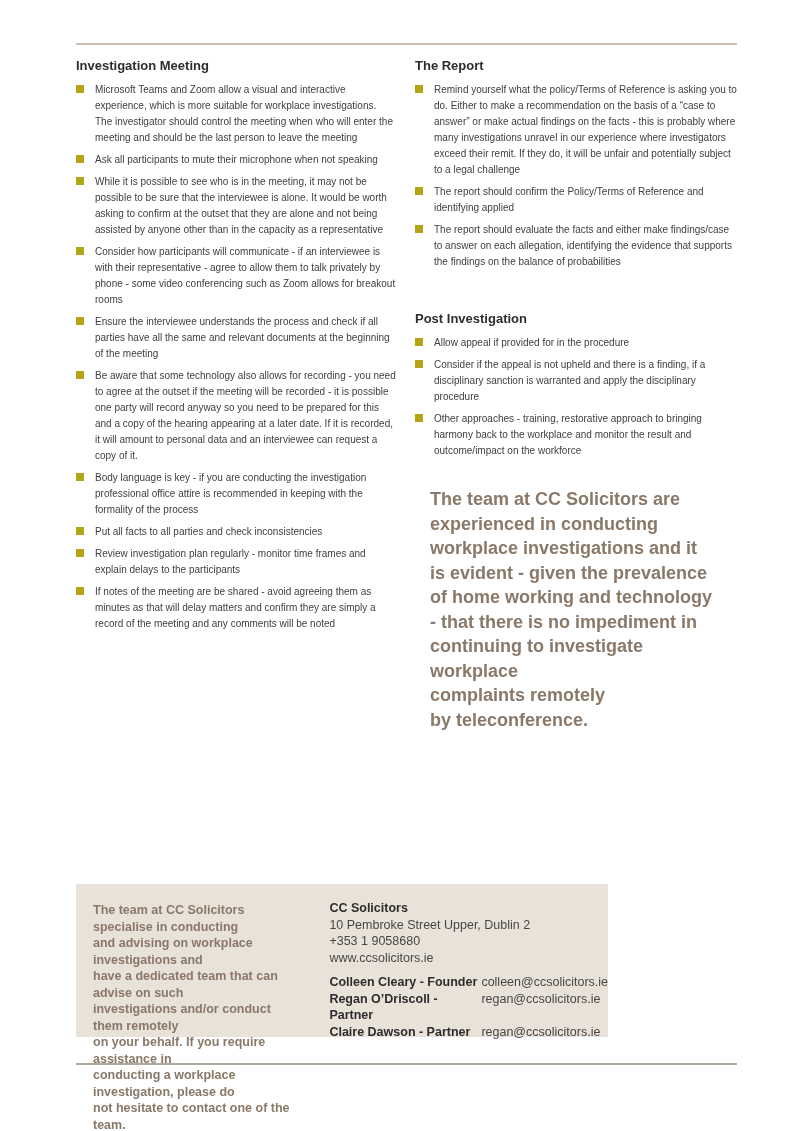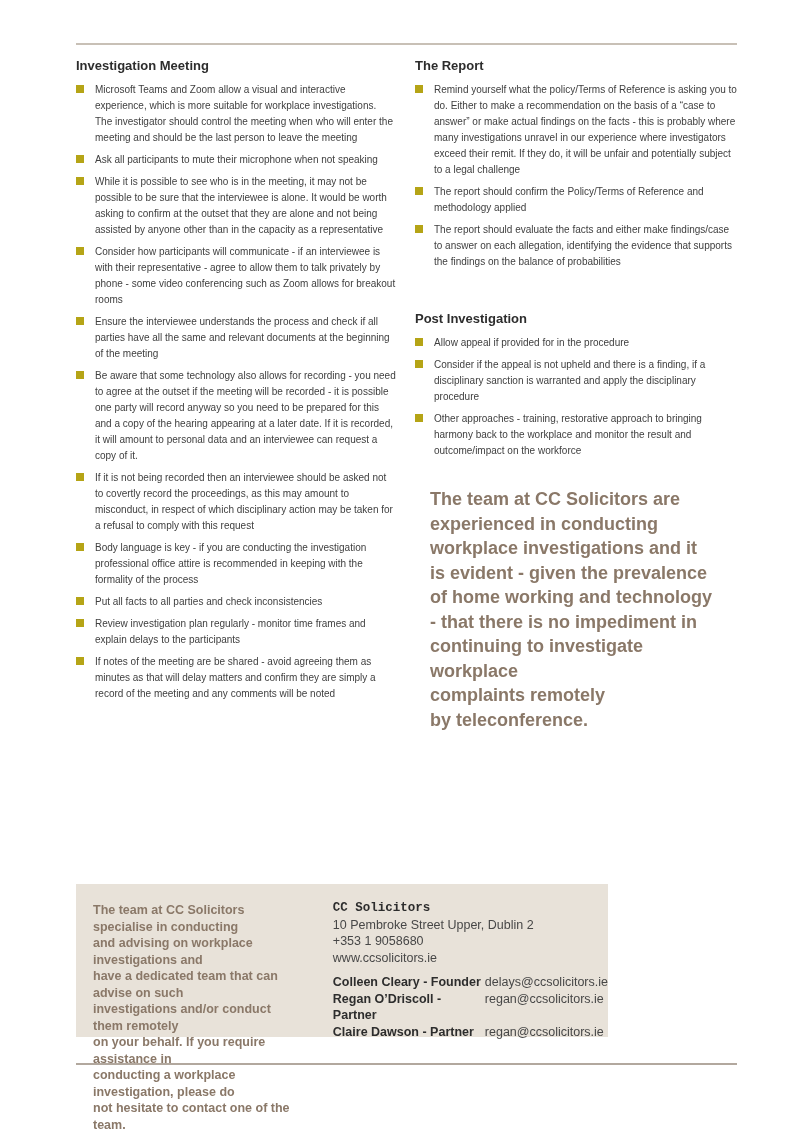--- a/index.html
+++ b/index.html
@@ -89,21 +89,21 @@
     font-weight: bold;
     color: var(--brown, #8a7868);
     white-space: pre-line;
   }
   .footer-contact {
     margin: 16px 0 0 37px;
     font-size: 12.5px;
     line-height: 16.5px;
     color: #474747;
   }
-  .firm-name { font-weight: bold; color: var(--heading-color, #2d2d2d); font-family: Liberation Mono, monospace; }
+  .firm-name { font-weight: bold; color: var(--heading-color, #2d2d2d); }
   .contact-rows { margin-top: 8px; }
   .contact-row { display: flex; }
   .contact-name {
     font-weight: bold;
     color: var(--heading-color, #2d2d2d);
     width: 152px;
     flex-shrink: 0;
   }
   .contact-email { color: #474747; }
 </style>
@@ -145,21 +145,20 @@
             <span>Ensure the interviewee understands the process and check if all parties have all the same and relevant documents at the beginning of the meeting</span>
           </li>
 
           <li>
             <span class="sq"></span>
             <span>Be aware that some technology also allows for recording - you need to agree at the outset if the meeting will be recorded - it is possible one party will record anyway so you need to be prepared for this and a copy of the hearing appearing at a later date. If it is recorded, it will amount to personal data and an interviewee can request a copy of it.</span>
           </li>
 
           <li>
             <span class="sq"></span>
-            <span>If it is not being recorded then an interviewee should be asked not to covertly record the proceedings, as this may amount to misconduct, in respect of which disciplinary action may be taken for a refusal to comply with this request</span>
           </li>
 
           <li>
             <span class="sq"></span>
             <span>Body language is key - if you are conducting the investigation professional office attire is recommended in keeping with the formality of the process</span>
           </li>
 
 
           <li>
             <span class="sq"></span>
@@ -184,21 +183,21 @@
         <h2 class="sec-heading">The Report</h2>
         <ul class="bullets">
 
             <li>
               <span class="sq"></span>
               <span>Remind yourself what the policy/Terms of Reference is asking you to do. Either to make a recommendation on the basis of a “case to answer” or make actual findings on the facts - this is probably where many investigations unravel in our experience where investigators exceed their remit. If they do, it will be unfair and potentially subject to a legal challenge</span>
             </li>
 
             <li>
               <span class="sq"></span>
-              <span>The report should confirm the Policy/Terms of Reference and methodology applied</span>
+              <span>The report should confirm the Policy/Terms of Reference and identifying applied</span>
             </li>
 
             <li>
               <span class="sq"></span>
               <span>The report should evaluate the facts and either make findings/case to answer on each allegation, identifying the evidence that supports the findings on the balance of probabilities</span>
             </li>
           </ul>
       </div>
 
       <div class="post-section">
@@ -246,21 +245,21 @@
 not hesitate to contact one of the team.</div>
     <div class="footer-contact">
       <div class="firm-name">CC Solicitors</div>
       <div>10 Pembroke Street Upper, Dublin 2</div>
       <div>+353 1 9058680</div>
       <div>www.ccsolicitors.ie</div>
       <div class="contact-rows">
 
           <div class="contact-row">
             <span class="contact-name">Colleen Cleary - Founder</span>
-            <span class="contact-email">delays@ccsolicitors.ie</span>
+            <span class="contact-email">colleen@ccsolicitors.ie</span>
           </div>
 
           <div class="contact-row">
             <span class="contact-name">Regan O’Driscoll - Partner</span>
             <span class="contact-email">regan@ccsolicitors.ie</span>
           </div>
 
           <div class="contact-row">
             <span class="contact-name">Claire Dawson - Partner</span>
             <span class="contact-email">regan@ccsolicitors.ie</span>

